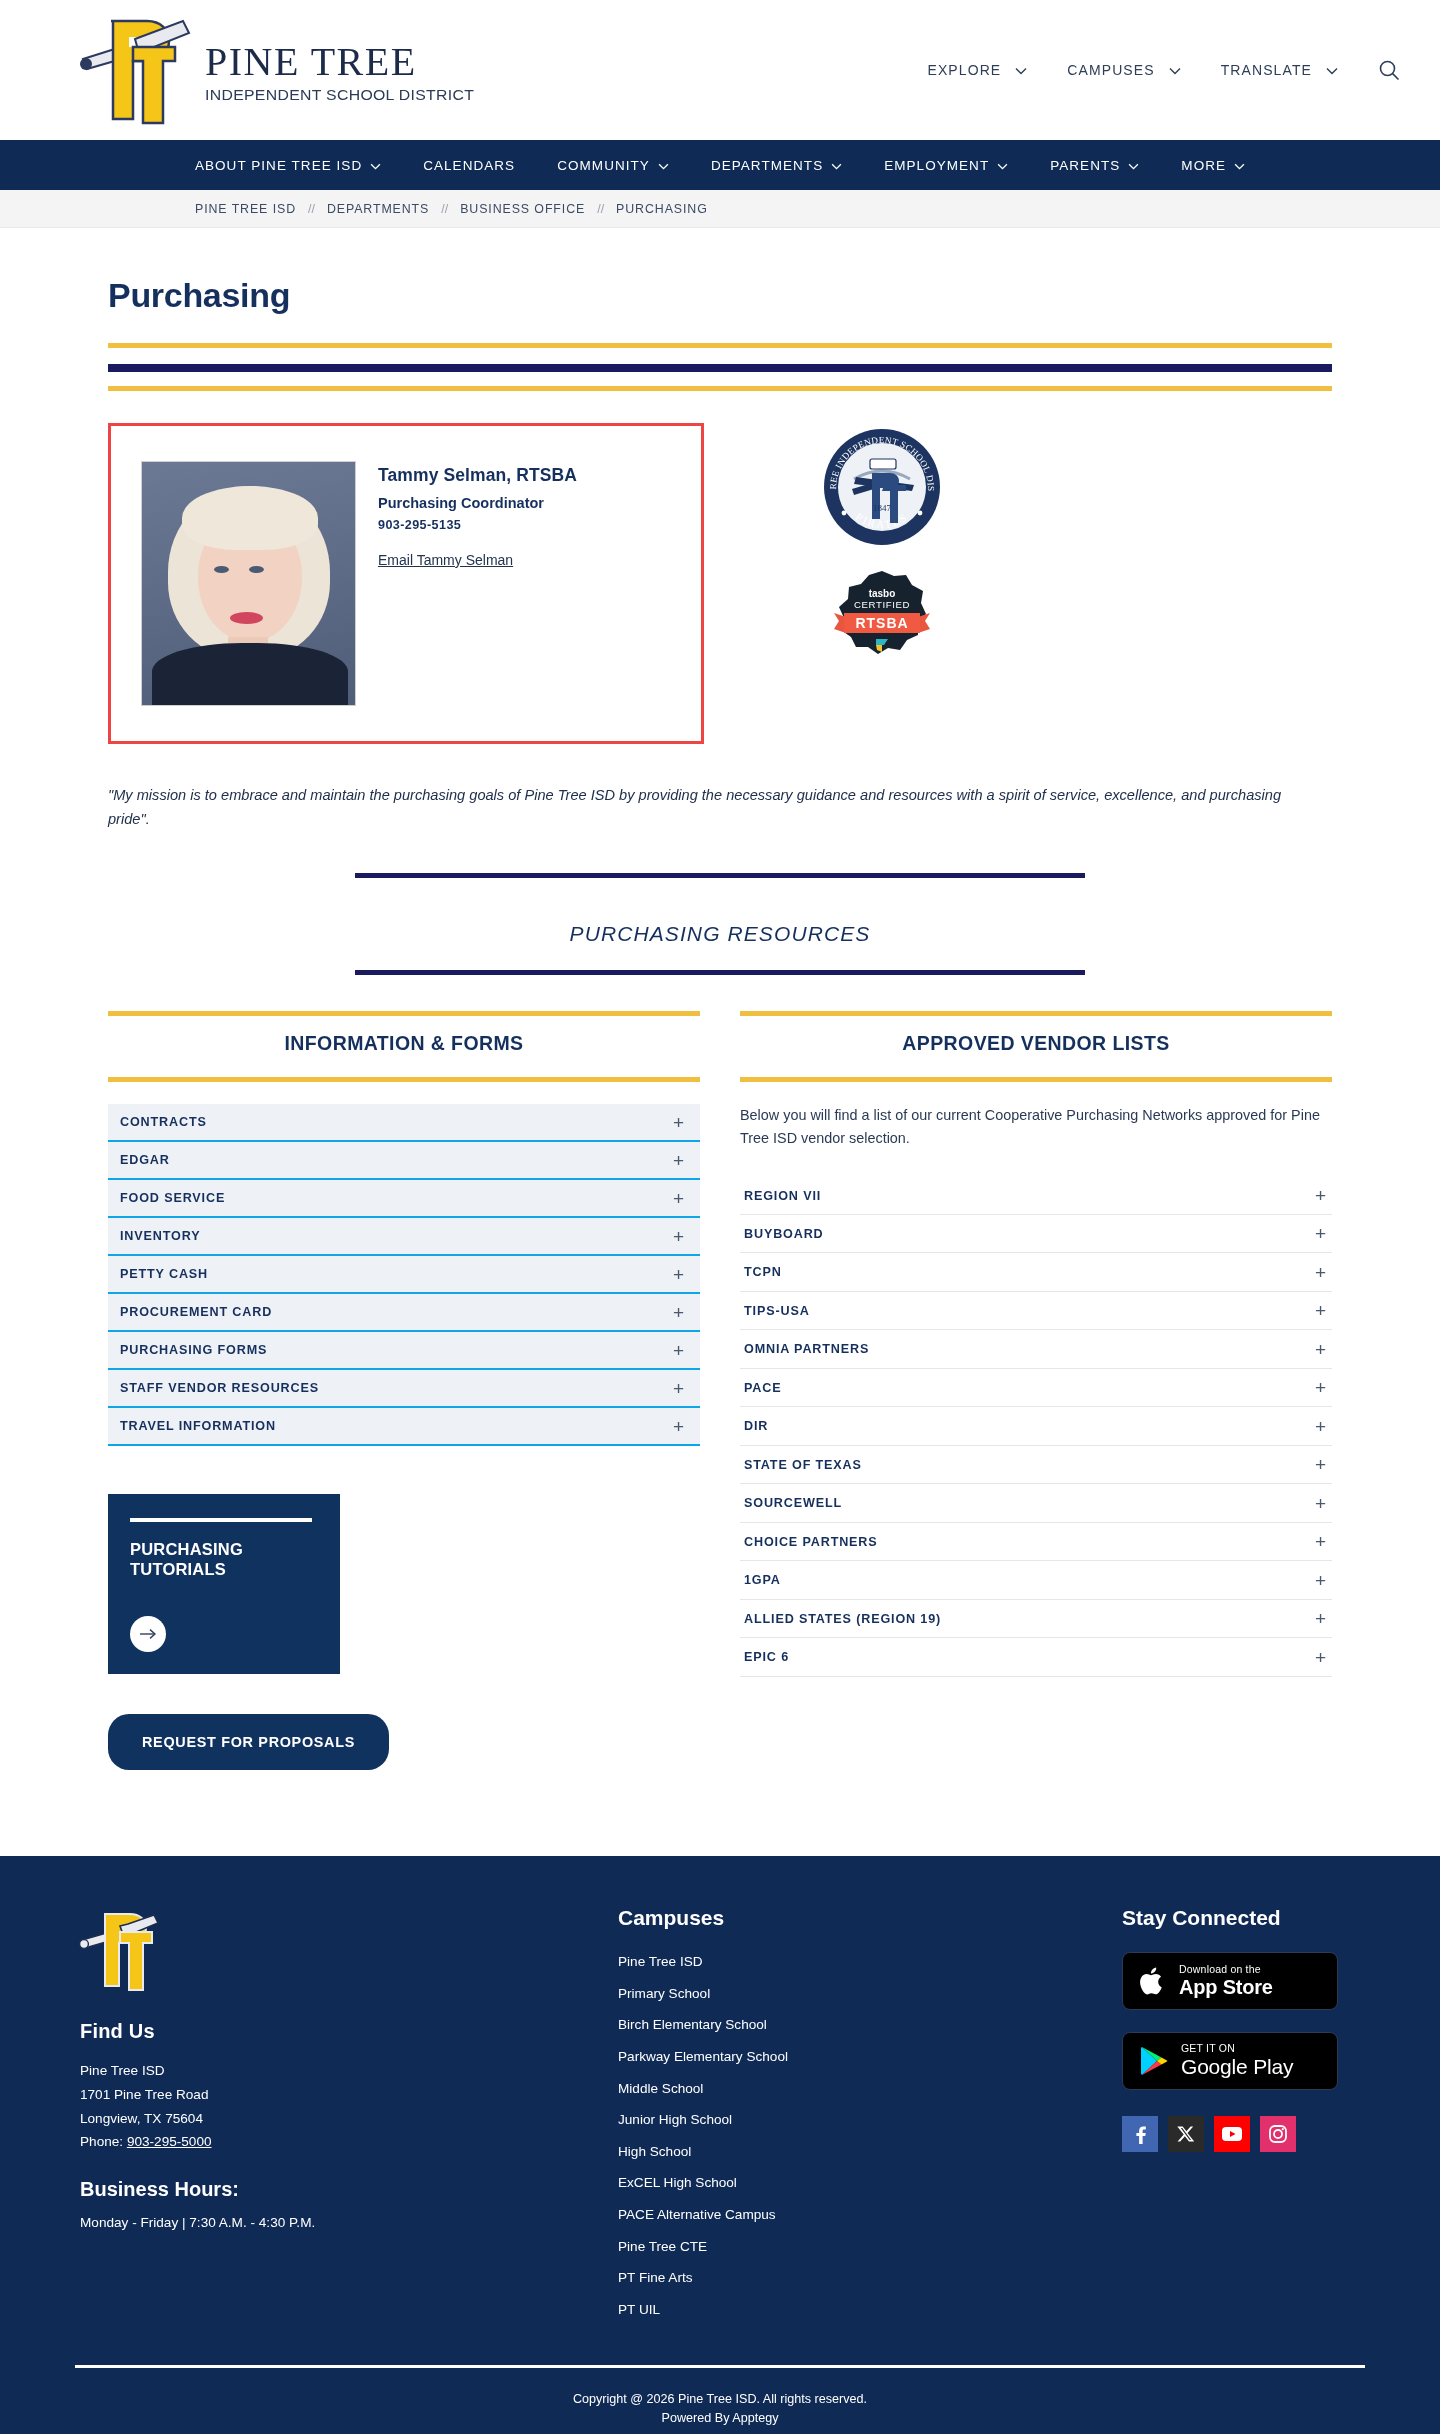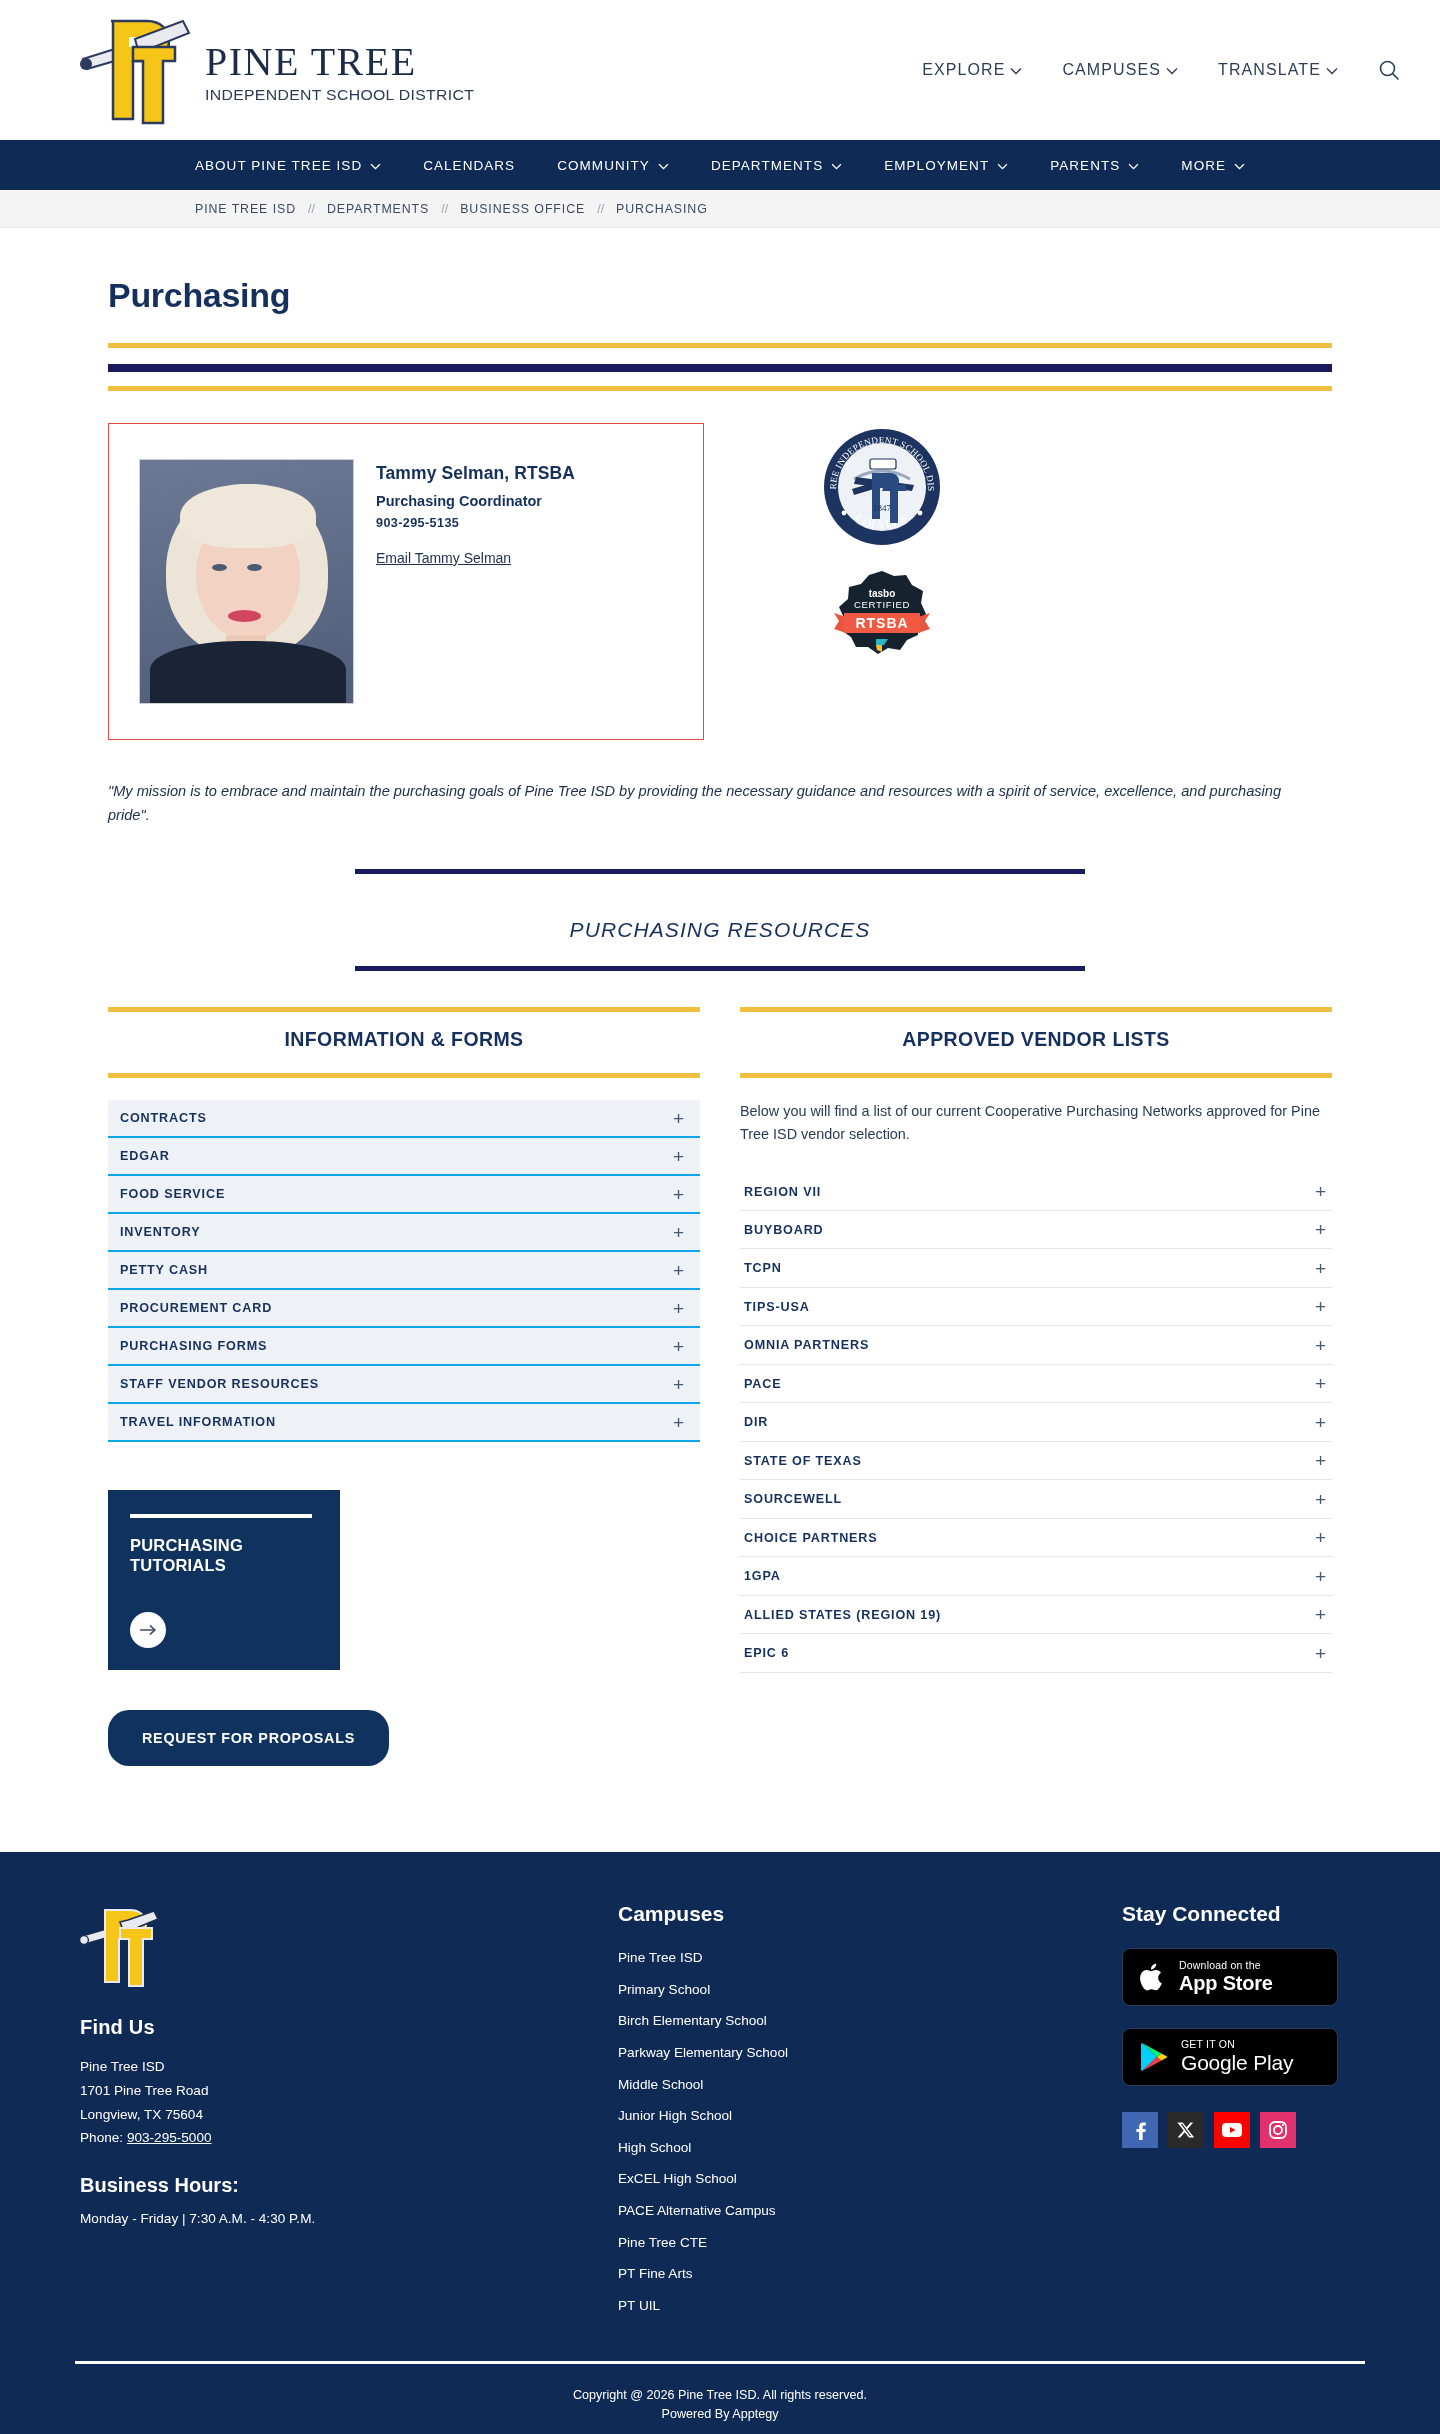--- a/index.html
+++ b/index.html
@@ -40,22 +40,22 @@
   }
   .util-nav {
     margin-left: auto;
     display: flex;
     align-items: center;
     gap: 40px;
   }
   .util-item {
     display: flex;
     align-items: center;
-    gap: 5px;
-    font-size: 16px;
+    gap: 14px;
+    font-size: 14px;
     letter-spacing: 1.1px;
     color: #2e3e57;
     cursor: pointer;
   }
   .caret { display: inline-block; }
   .search-btn { cursor: pointer; display: flex; align-items: center; }
 
   
   .mainnav {
     background: #0f2a55;
@@ -107,21 +107,21 @@
     letter-spacing: -0.3px;
   }
   .rule-gold { height: 5px; background: #f0bf3f; margin-top: 28px; }
   .rule-navy { height: 8px; background: #1a1a5e; margin-top: 16px; }
   .rule-gold2 { height: 5px; background: #f0bf3f; margin-top: 14px; }
 
   
   .profile-row { display: flex; margin-top: 32px; align-items: flex-start; }
   .profile-card {
     width: 596px;
-    border: 1px solid #ef4444;
+    border: 3px solid #ef4444;
     background: #fff;
     padding: 35px 30px;
     display: flex;
     gap: 22px;
   }
   .portrait {
     width: 215px; height: 245px; flex: none;
     border: 1px solid #cfcfcf;
     background: linear-gradient(170deg,#6b7994 0%, #5c6a85 55%, #4f5d78 100%);
     position: relative;

